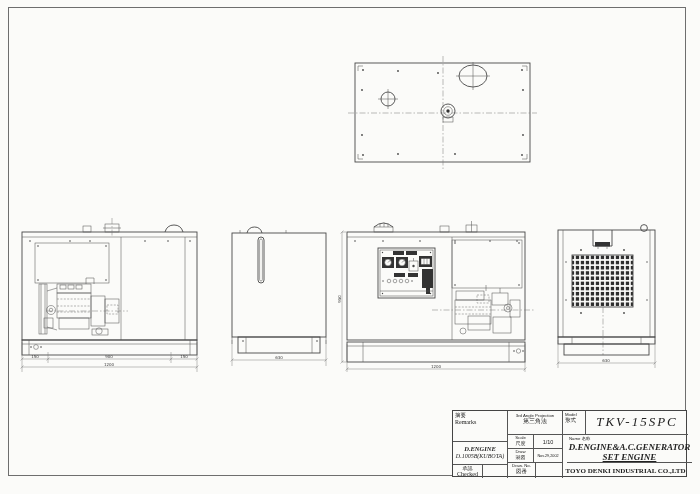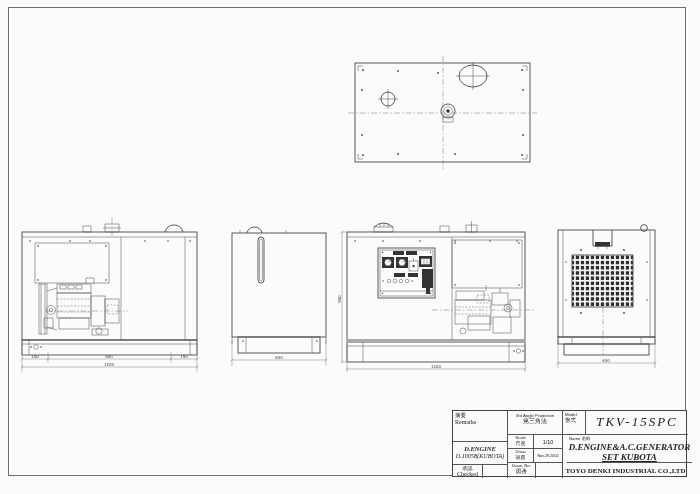--- a/index.html
+++ b/index.html
@@ -380,19 +380,19 @@
     </div>
     <div class="cell bb ctr" style="left:133px;top:0;width:102px;height:24px;padding-top:4px;">
       <div class="ser it t13">TKV-15SPC</div>
     </div>
     <div class="cell bb" style="left:114px;top:24px;width:125px;height:28px;">
       <div class="t42" style="padding:1px 2px;">
         <span>Name</span>
         <span>名称</span>
       </div>
       <div class="ctr ser it bd t9">D.ENGINE&amp;A.C.GENERATOR</div>
-      <div class="ctr ser it bd t9 und">SET KUBOTA</div>
+      <div class="ctr ser it bd t9 und">SET ENGINE</div>
     </div>
     <div class="cell ctr" style="left:110px;top:52px;width:125px;height:15px;padding-top:4px;">
       <div class="ser bd t7">TOYO DENKI INDUSTRIAL CO.,LTD</div>
     </div>
   </div>
 </div>
 
 </body></html>

